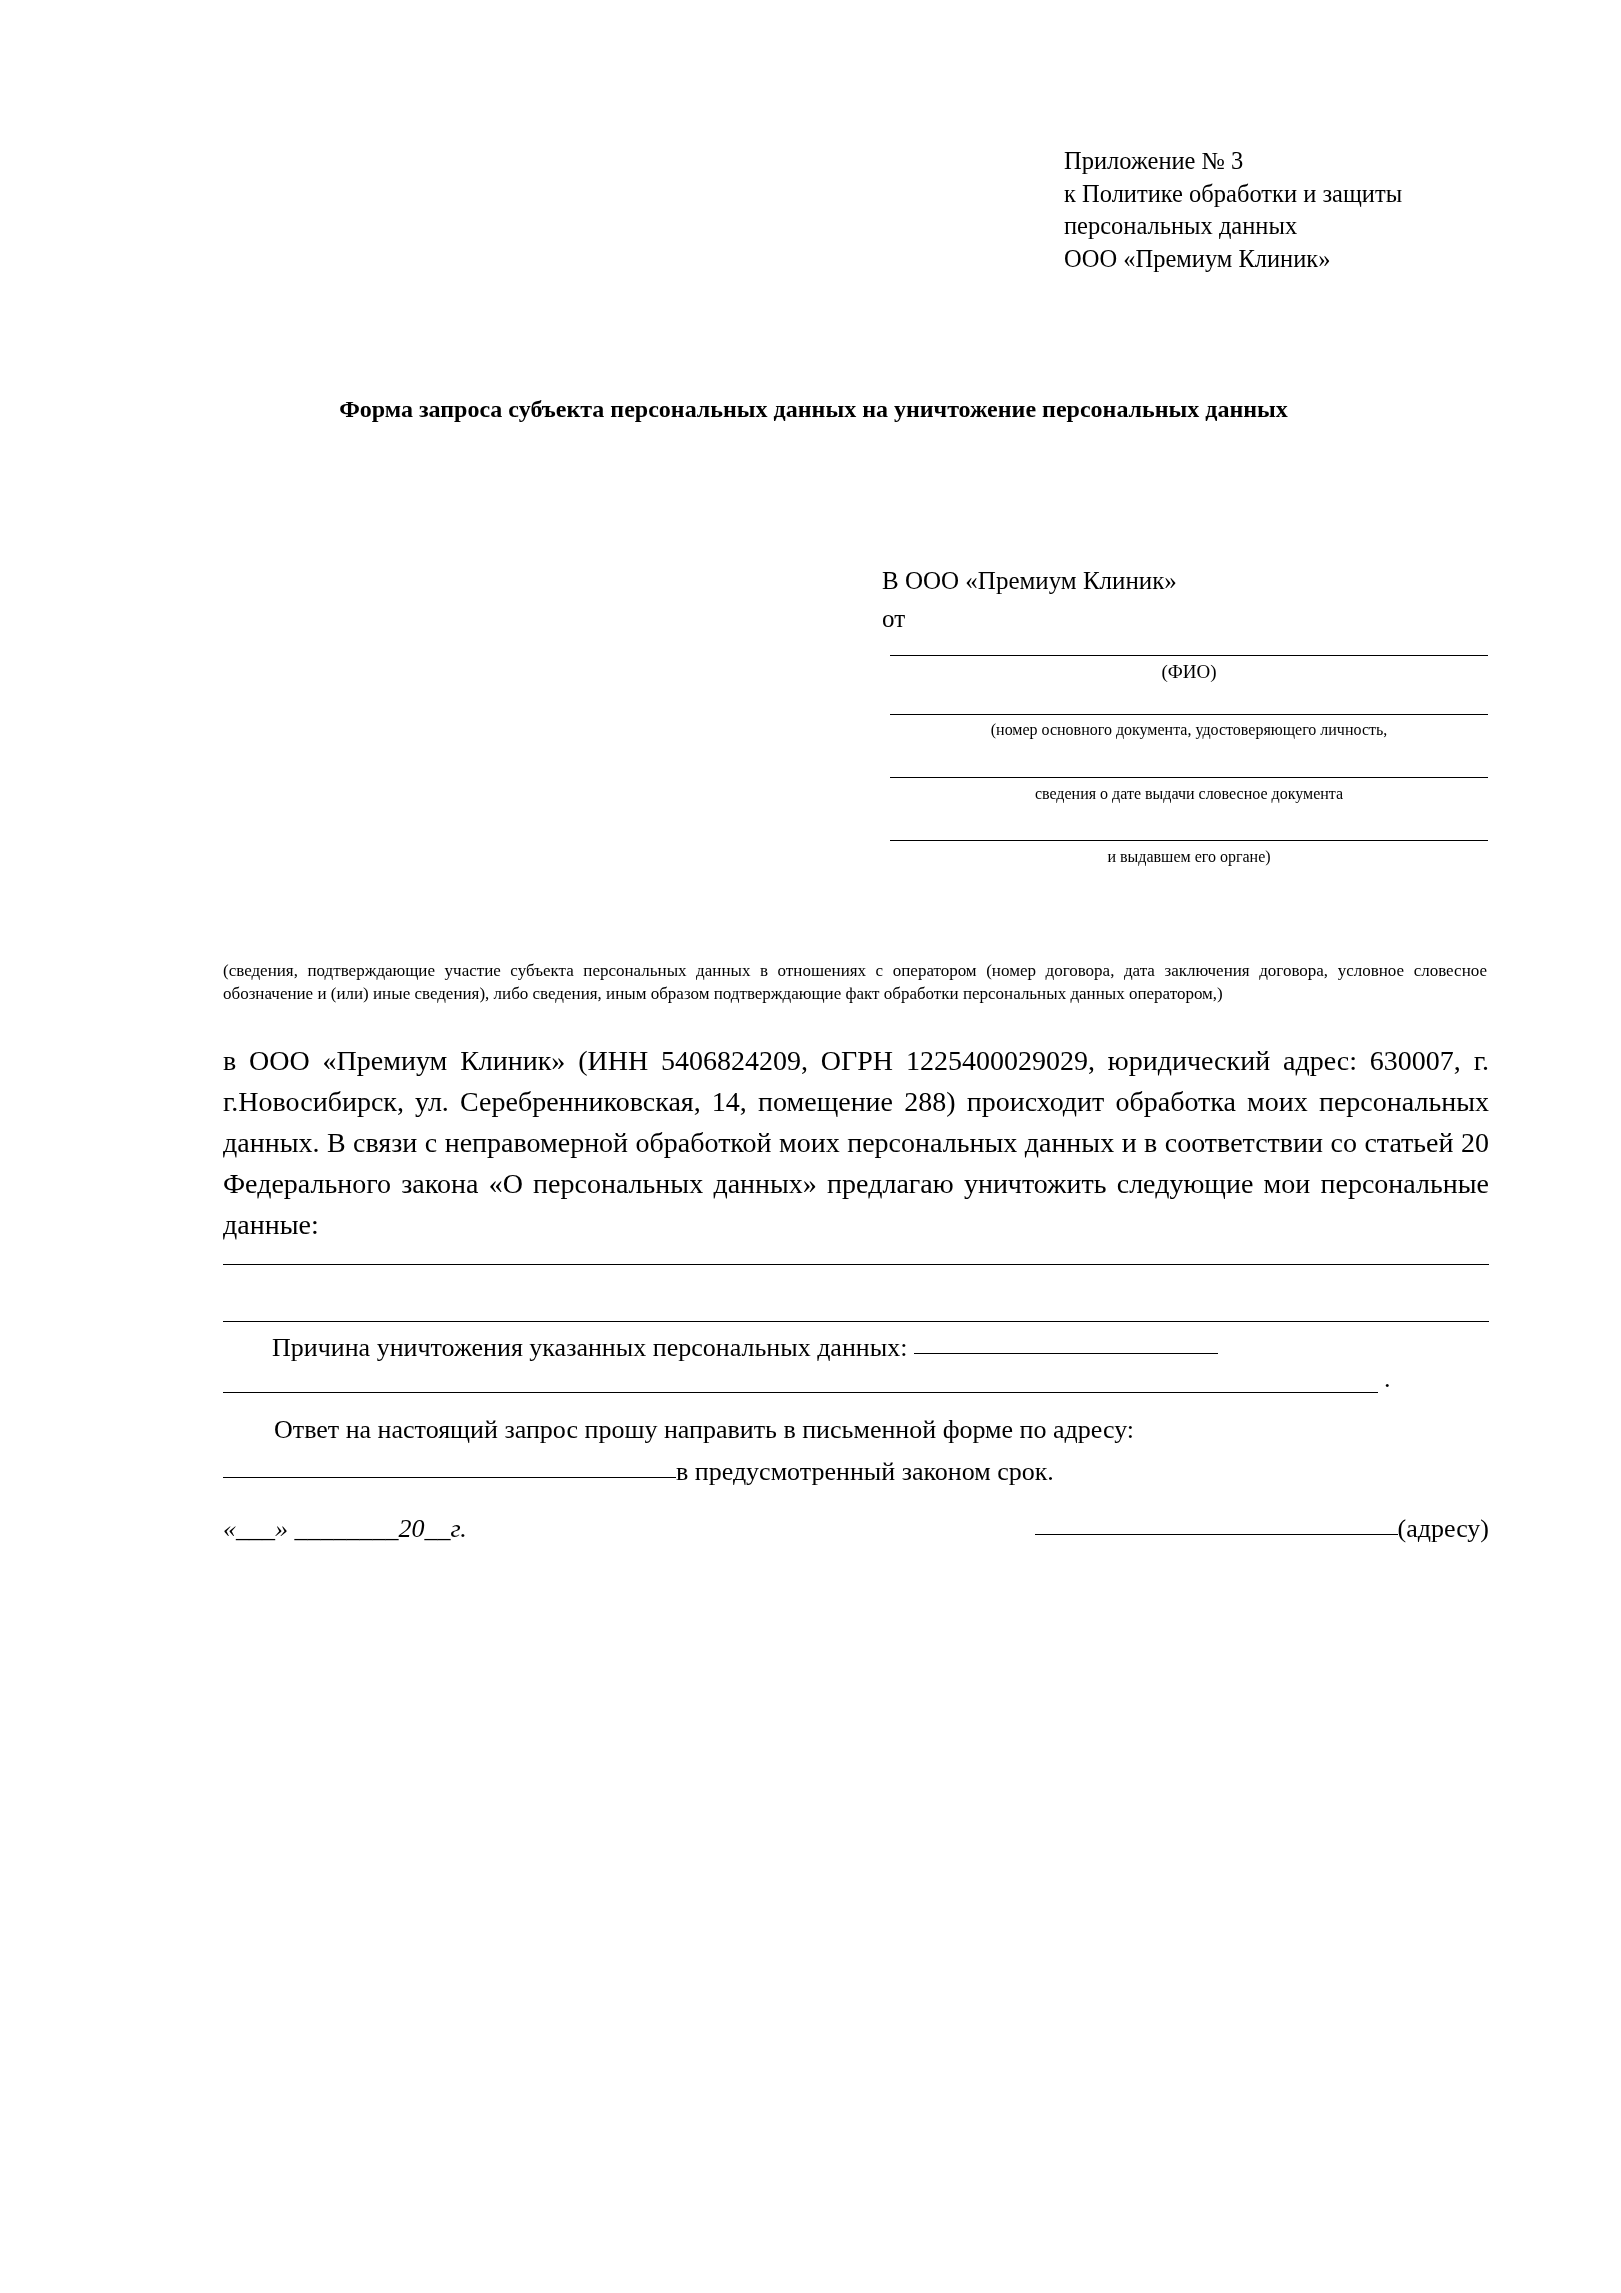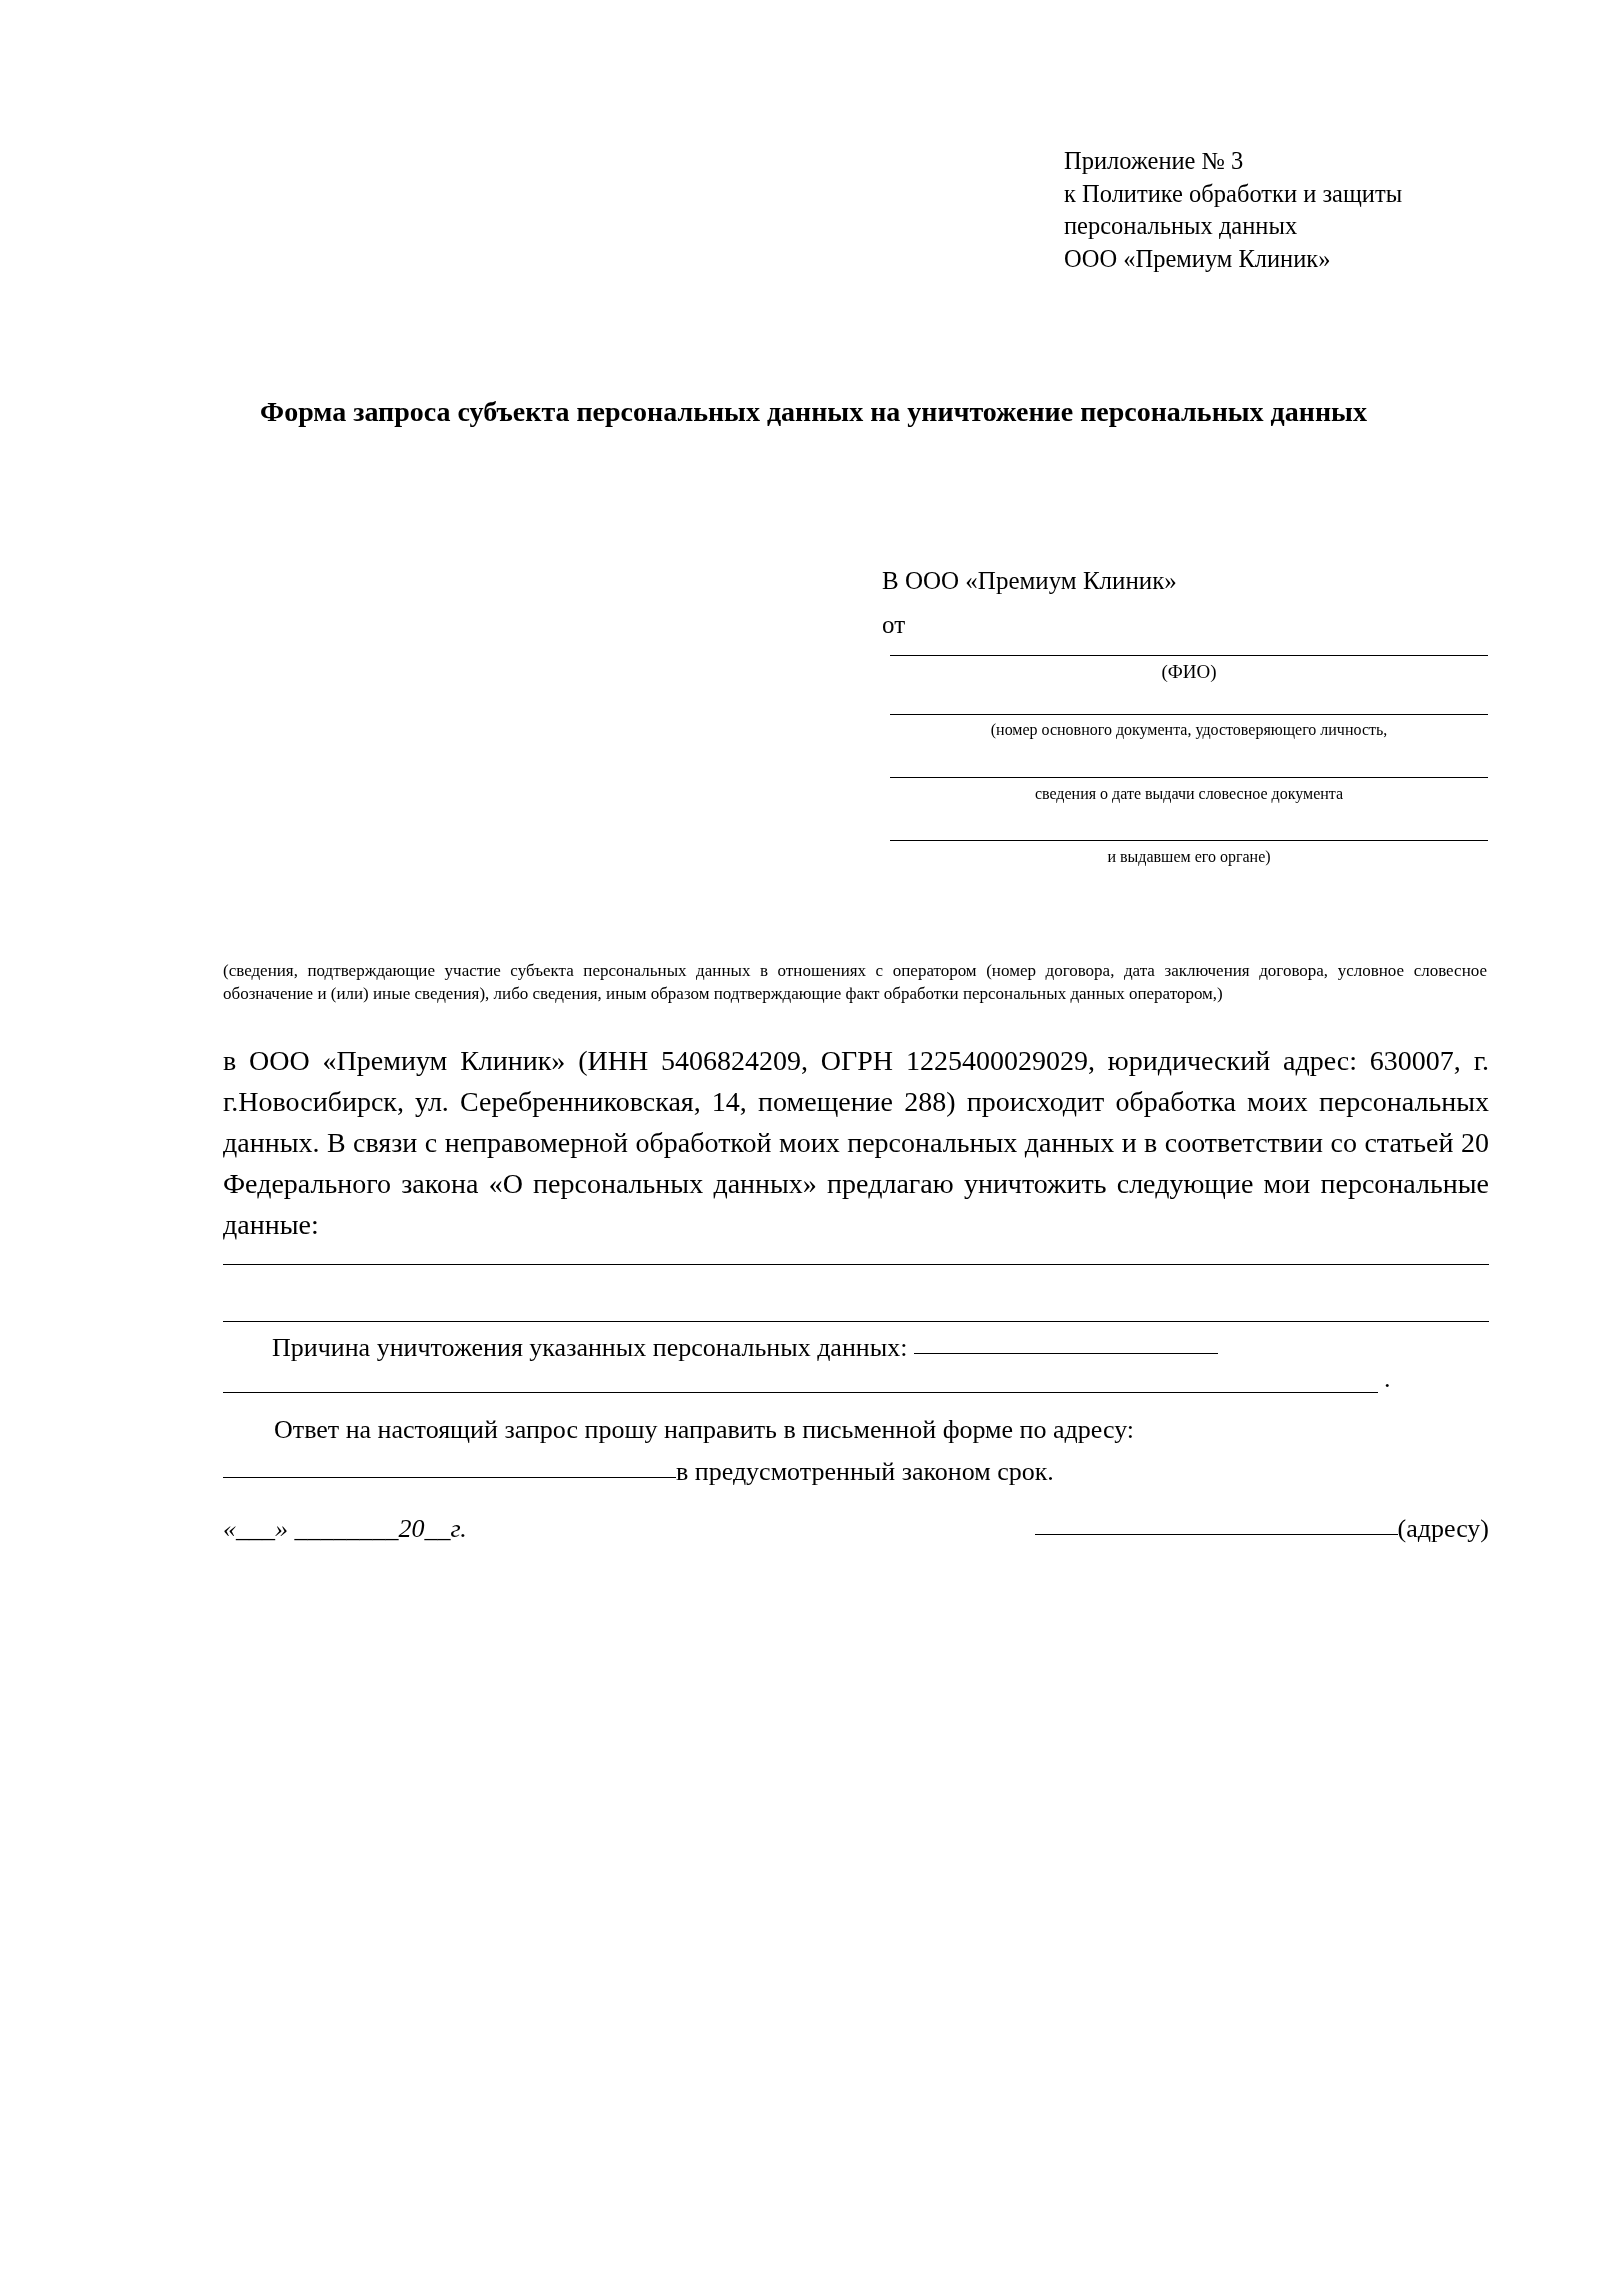--- a/index.html
+++ b/index.html
@@ -39,35 +39,35 @@
   }
 
   
   .doc-title {
     position: absolute;
     left: 235px;
     top: 392px;
     width: 1157px;
     text-align: center;
     font-weight: bold;
-    font-size: 28px;
+    font-size: 24px;
     line-height: 1.42;
   }
 
   
   .addressee {
     position: absolute;
     left: 882px;
     top: 564px;
     width: 608px;
     font-size: 25px;
     line-height: 1.35;
   }
   .addressee .to-line {
-    margin-bottom: 10px;
+    margin-bottom: 4px;
   }
   .addressee .ot {
     display: block;
   }
   .rule-wide {
     position: absolute;
     left: 890px;
     width: 598px;
     border-bottom: 1.6px solid #000;
     height: 0;

